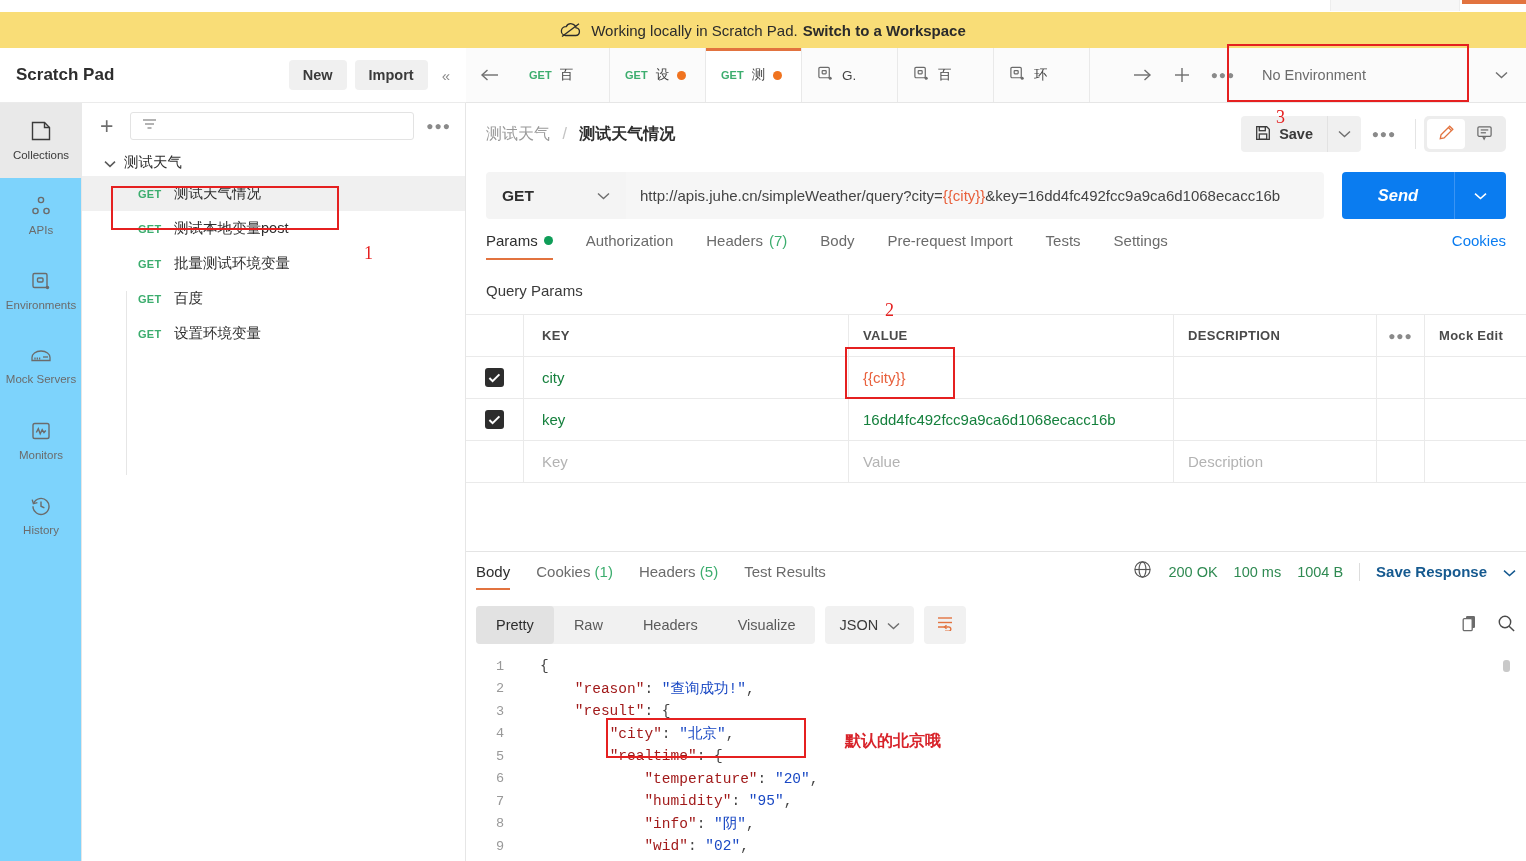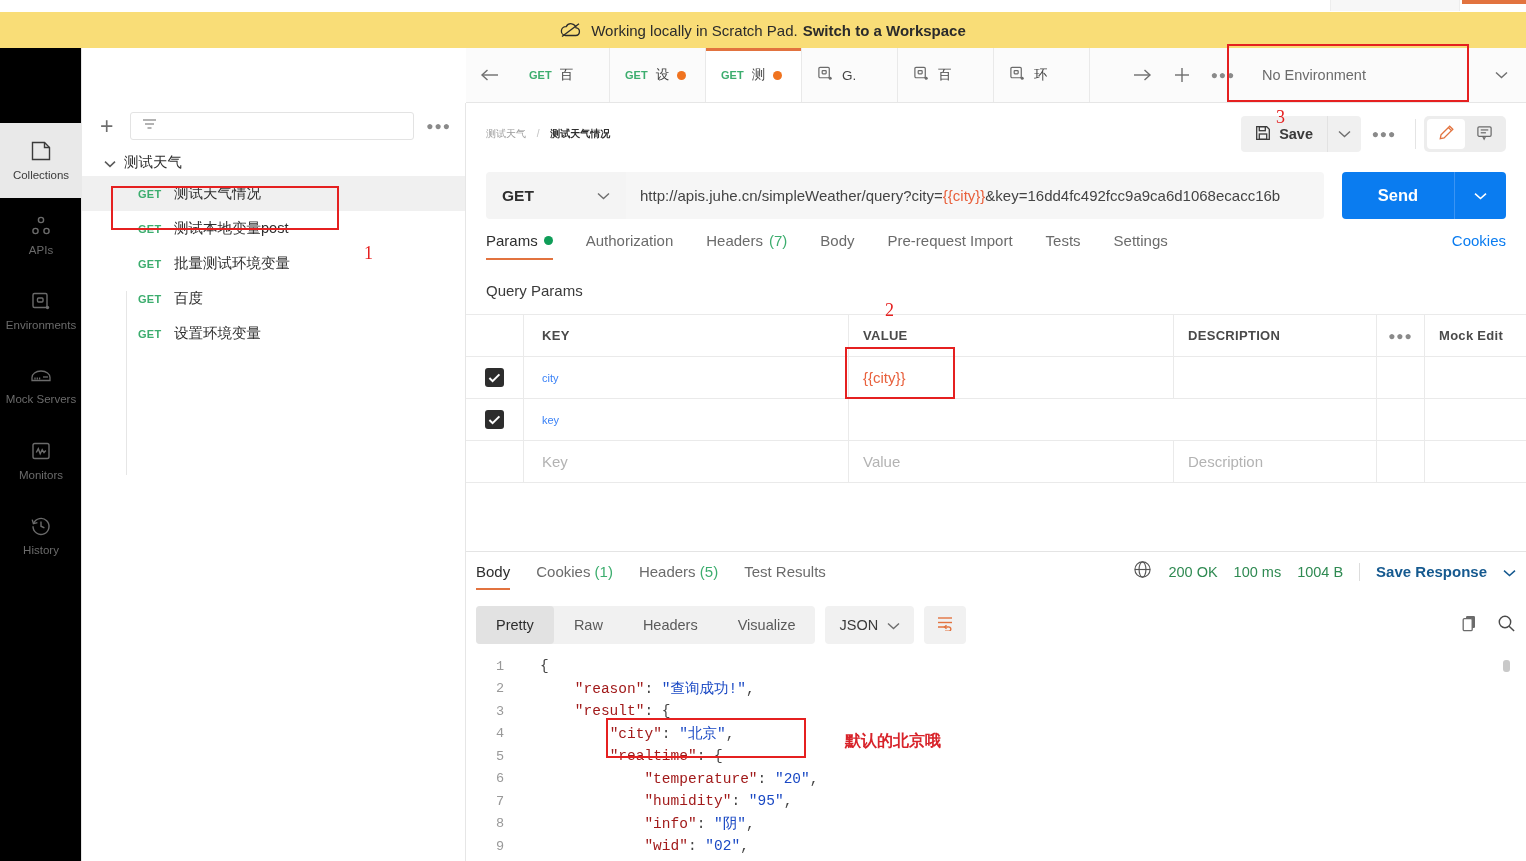--- a/index.html
+++ b/index.html
@@ -23,22 +23,22 @@
     background:#f9dd77;
     display:flex; align-items:center; justify-content:center;
     font-size:15px; color:#2b2b2b;
   }
   .banner .cloud-ico { margin-right:9px; display:flex; align-items:center; }
   .banner .strong { font-weight:bold; margin-left:5px; }
 
   
   .rail {
     position:absolute; top:48px; left:0; width:82px; height:813px;
-    background:#000000; border-right:1px solid #e6e6e6;
-    padding-top:75px;
+    background:#7dd3fc; border-right:1px solid #e6e6e6;
+    padding-top:55px;
   }
   .rail-item {
     width:82px; height:75px;
     display:flex; flex-direction:column; align-items:center; justify-content:center;
     gap:7px; color:#6b6b6b; font-size:11.5px; cursor:pointer;
   }
   .rail-item.active { background:#e9e9e9; color:#3b3b3b; }
   .rail-item svg { display:block; }
 
   
@@ -101,21 +101,21 @@
   .tb-icon { width:40px; display:flex; align-items:center; justify-content:center; color:#6e6e6e; font-size:19px; cursor:pointer; }
   .tb-dots { width:42px; display:flex; align-items:center; justify-content:center; color:#8a8a8a; letter-spacing:1px; font-size:12px; cursor:pointer;}
   .env-select {
     width:236px; height:38px; display:flex; align-items:center;
     padding-left:18px; font-size:14.5px; color:#6b6b6b; cursor:pointer;
   }
   .env-caret { width:42px; display:flex; align-items:center; justify-content:center; color:#6e6e6e; font-size:13px; cursor:pointer;}
 
   
   .req-head { position:absolute; top:103px; left:466px; width:1060px; height:62px; background:#fff; display:flex; align-items:center; padding:0 20px; }
-  .crumb { font-size:10px; color:#9a9a9a; }
+  .crumb { font-size:16px; color:#9a9a9a; }
   .crumb .sep { margin:0 8px; color:#c2c2c2; }
   .crumb .cur { color:#2e2e2e; font-weight:bold; }
   .rh-right { margin-left:auto; display:flex; align-items:center; gap:0; }
   .save-btn {
     background:#f0f0f0; border-radius:4px 0 0 4px; height:36px;
     display:flex; align-items:center; gap:8px; padding:0 14px;
     font-size:14.5px; font-weight:bold; color:#3a3a3a; cursor:pointer;
   }
   .save-caret { background:#f0f0f0; border-radius:0 4px 4px 0; height:36px; width:34px; border-left:1px solid #e2e2e2;
      display:flex; align-items:center; justify-content:center; color:#6e6e6e; font-size:13px; cursor:pointer; }
@@ -133,21 +133,21 @@
   }
   .method-box .mcaret { margin-left:auto; font-weight:normal; color:#6e6e6e; font-size:13px;}
   .url-input {
     flex:1; height:47px; background:#f6f6f6; border-radius:0 4px 4px 0;
     display:flex; align-items:center; padding:0 14px; font-size:15px; color:#444;
     white-space:nowrap; overflow:hidden; margin-right:18px;
   }
   .url-var { color:#e8603c; }
   .send-btn {
     width:112px; height:47px; background:#0a7cf0; color:#fff; border-radius:4px 0 0 4px;
-    display:flex; align-items:center; justify-content:center; font-size:16.5px; font-weight:bold; cursor:pointer;
+    display:flex; align-items:center; justify-content:center; font-size:16.5px; font-weight:bold; cursor:pointer;font-style:italic;
   }
   .send-caret { width:52px; height:47px; background:#0a7cf0; color:#fff; border-left:1px solid #3a94f4;
     border-radius:0 4px 4px 0; display:flex; align-items:center; justify-content:center; font-size:13px; cursor:pointer;}
 
   
   .rtabs { position:absolute; top:232px; left:486px; width:1020px; height:38px; display:flex; align-items:flex-start; gap:0; }
   .rtab { padding:0 17px 11px 0; margin-right:16px; font-size:15px; color:#6b6b6b; cursor:pointer; position:relative; display:flex; align-items:center; gap:6px;}
   .rtab:first-child { padding-left:0; }
   .rtab.active { color:#2e2e2e; }
   .rtab.active::after { content:""; position:absolute; left:0; right:17px; bottom:0; height:2.5px; background:#e2733f; }
@@ -160,21 +160,21 @@
   
   .ptable { position:absolute; top:314px; left:466px; width:1060px; border-top:1px solid #eaeaea; }
   .prow { display:flex; border-bottom:1px solid #eaeaea; height:42px; align-items:center; }
   .prow.head { font-size:13px; font-weight:bold; color:#4a4a4a; letter-spacing:.3px; }
   .pc-chk { width:58px; display:flex; align-items:center; justify-content:center; border-right:1px solid #eaeaea; height:42px; }
   .pc-key { width:325px; padding-left:18px; border-right:1px solid #eaeaea; height:42px; display:flex; align-items:center; }
   .pc-val { width:325px; padding-left:14px; border-right:1px solid #eaeaea; height:42px; display:flex; align-items:center; }
   .pc-desc { flex:1; padding-left:14px; height:42px; display:flex; align-items:center; }
   .pc-dots { width:48px; text-align:center; color:#8a8a8a; letter-spacing:1px; font-size:12px; border-left:1px solid #eaeaea; height:42px; display:flex; align-items:center; justify-content:center;}
   .pc-bulk { width:102px; text-align:left; padding-left:14px; height:42px; display:flex; align-items:center; border-left:1px solid #eaeaea; cursor:pointer;}
-  .cellfont { font-size:11px; color:#3b82f6; }
+  .cellfont { font-size:15px; color:#15803d; }
   .ph { color:#b3b3b3; font-size:15px; }
   .varcell { color:#e8603c; font-size:15px; }
   .chk {
     width:19px; height:19px; border-radius:3px; background:#2d2d2d;
     display:flex; align-items:center; justify-content:center; cursor:pointer;
   }
   .chk svg { display:block; }
 
   
   .resp-div { position:absolute; top:551px; left:466px; width:1060px; height:1px; background:#e4e4e4; }
@@ -292,20 +292,28 @@
         <svg width="22" height="22" viewBox="0 0 22 22" fill="none" stroke="#6b6b6b" stroke-width="1.4">
           <path d="M3.6 8.4A8 8 0 1 1 3 11.3"></path>
             <polyline points="2.2,4.6 3.4,8.6 7.4,7.6"></polyline>
           <polyline points="11,6.4 11,11.2 14.4,12.9"></polyline>
         </svg>
       </span>
       <span>History</span>
     </div>
   </div>
 
+  <div class="sp-head">
+    <div class="sp-title">Scratch Pad</div>
+    <div class="sp-btns">
+      <button class="sp-btn">New</button>
+      <button class="sp-btn">Import</button>
+    </div>
+    <span class="sp-collapse">«</span>
+  </div>
 
   <div class="sidebar">
     <div class="sb-toolbar">
       <span class="sb-plus">+</span>
       <div class="sb-filter">
         <span>
           <svg width="17" height="14" viewBox="0 0 17 14" fill="none" stroke="#8a8a8a" stroke-width="1.3">
             <line x1="2" y1="3" x2="15" y2="3"></line>
               <line x1="4" y1="7" x2="13" y2="7"></line>
               <line x1="6.5" y1="11" x2="10.5" y2="11"></line>
@@ -551,20 +559,21 @@
 
     <div class="prow">
       <div class="pc-chk">
         <span class="chk">
           <svg width="13" height="10" viewBox="0 0 13 10" fill="none" stroke="#ffffff" stroke-width="2">
               <polyline points="1.4,5 4.6,8.2 11.4,1.4"></polyline>
             </svg>
         </span>
       </div>
       <div class="pc-key cellfont">key</div>
+      <div class="pc-val cellfont">16dd4fc492fcc9a9ca6d1068ecacc16b</div>
       <div class="pc-desc"></div>
       <div class="pc-dots"></div>
       <div class="pc-bulk"></div>
     </div>
 
     <div class="prow">
       <div class="pc-chk"></div>
       <div class="pc-key ph">Key</div>
       <div class="pc-val ph">Value</div>
       <div class="pc-desc ph">Description</div>

